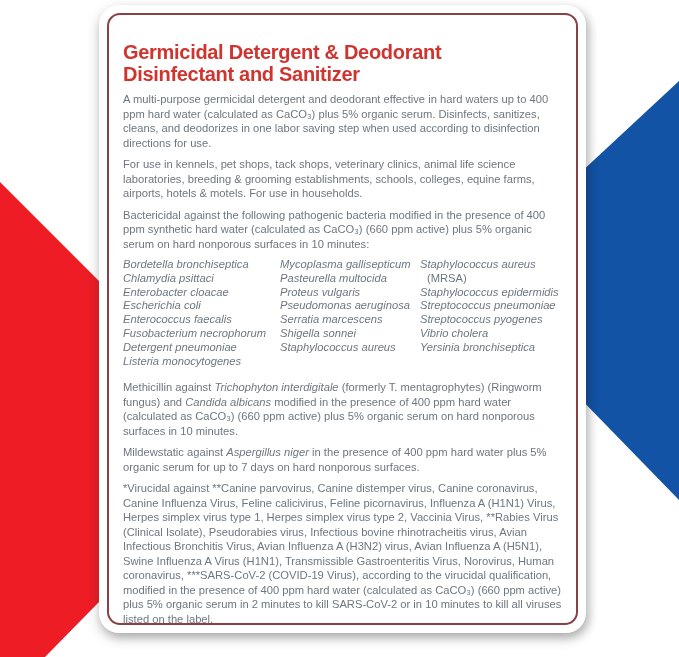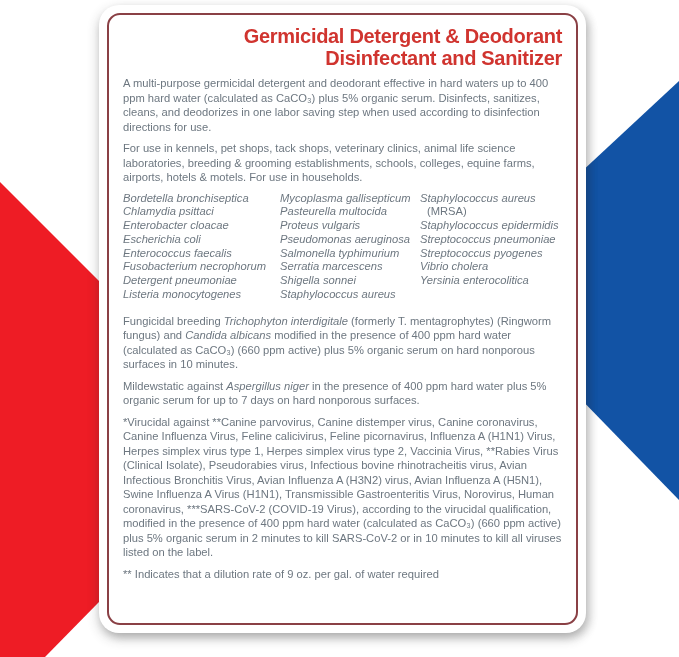--- a/index.html
+++ b/index.html
@@ -21,21 +21,21 @@
   .card{
     position:absolute;left:99px;top:5px;width:487px;height:628px;
     background:var(--card_bg);border-radius:20px;
     box-shadow:0 5px 12px rgba(50,50,50,.30), 4px 4px 9px rgba(0,0,0,.14);
   }
   .inner{
     position:absolute;inset:8px;border:2px solid var(--border_maroon);
     border-radius:13px;padding:2px 14px 0 14px;box-sizing:border-box;overflow:hidden;
   }
   .title{
-    margin:8px 0 7px 0;text-align:right;color:var(--title_red);
+    margin:24px 0 7px 0;text-align:left;color:var(--title_red);
     font-size:20px;line-height:22px;font-weight:bold;letter-spacing:-0.3px;
   }
   .title span{display:block;}
   p.body{
     margin:0 0 7px 0;color:var(--body_text);
     font-size:11.2px;line-height:14.5px;
   }
   .it{font-style:italic;}
   .cols{
     display:grid;grid-template-columns:157px 140px auto;
@@ -65,54 +65,54 @@
 
       <h1 class="title">
         <span>Germicidal Detergent &amp; Deodorant</span>
         <span>Disinfectant and Sanitizer</span>
       </h1>
 
       <p class="body"><span>A multi-purpose germicidal detergent and deodorant effective in hard waters up to 400 ppm hard water (calculated as CaCO₃) plus 5% organic serum. Disinfects, sanitizes, cleans, and deodorizes in one labor saving step when used according to disinfection directions for use.</span></p>
 
       <p class="body"><span>For use in kennels, pet shops, tack shops, veterinary clinics, animal life science laboratories, breeding &amp; grooming establishments, schools, colleges, equine farms, airports, hotels &amp; motels. For use in households.</span></p>
 
+      <p class="body"><span>Bactericidal against the following pathogenic bacteria modified in the presence of 400 ppm synthetic hard water (calculated as CaCO₃) (660 ppm active) plus 5% organic serum on hard nonporous surfaces in 10 minutes:</span></p>
 
       <div class="cols">
         <div>
             <div class="line"><span class="it">Bordetella bronchiseptica</span></div>
             <div class="line"><span class="it">Chlamydia psittaci</span></div>
             <div class="line"><span class="it">Enterobacter cloacae</span></div>
             <div class="line"><span class="it">Escherichia coli</span></div>
             <div class="line"><span class="it">Enterococcus faecalis</span></div>
             <div class="line"><span class="it">Fusobacterium necrophorum</span></div>
             <div class="line"><span class="it">Detergent pneumoniae</span></div>
             <div class="line"><span class="it">Listeria monocytogenes</span></div>
           </div>
         <div>
             <div class="line"><span class="it">Mycoplasma gallisepticum</span></div>
             <div class="line"><span class="it">Pasteurella multocida</span></div>
             <div class="line"><span class="it">Proteus vulgaris</span></div>
             <div class="line"><span class="it">Pseudomonas aeruginosa</span></div>
-            <div class="line"><span class="it">Salmonella typhimurium</span></div>
             <div class="line"><span class="it">Serratia marcescens</span></div>
             <div class="line"><span class="it">Shigella sonnei</span></div>
             <div class="line"><span class="it">Staphylococcus aureus</span></div>
           </div>
         <div>
             <div class="line"><span class="it">Staphylococcus aureus</span></div>
             <div class="line"><span class="ind">(MRSA)</span></div>
             <div class="line"><span class="it">Staphylococcus epidermidis</span></div>
             <div class="line"><span class="it">Streptococcus pneumoniae</span></div>
             <div class="line"><span class="it">Streptococcus pyogenes</span></div>
             <div class="line"><span class="it">Vibrio cholera</span></div>
-            <div class="line"><span class="it">Yersinia enterocolitica</span></div>
+            <div class="line"><span class="it">Yersinia bronchiseptica</span></div>
           </div>
       </div>
 
-      <p class="body"><span>Fungicidal breeding </span><span class="it">Trichophyton interdigitale</span><span> (formerly T. mentagrophytes) (Ringworm fungus) and </span><span class="it">Candida albicans</span><span> modified in the presence of 400 ppm hard water (calculated as CaCO₃) (660 ppm active) plus 5% organic serum on hard nonporous surfaces in 10 minutes.</span></p>
+      <p class="body"><span>Methicillin against </span><span class="it">Trichophyton interdigitale</span><span> (formerly T. mentagrophytes) (Ringworm fungus) and </span><span class="it">Candida albicans</span><span> modified in the presence of 400 ppm hard water (calculated as CaCO₃) (660 ppm active) plus 5% organic serum on hard nonporous surfaces in 10 minutes.</span></p>
 
       <p class="body"><span>Mildewstatic against </span><span class="it">Aspergillus niger</span><span> in the presence of 400 ppm hard water plus 5% organic serum for up to 7 days on hard nonporous surfaces.</span></p>
 
       <p class="body"><span>*Virucidal against **Canine parvovirus, Canine distemper virus, Canine coronavirus, Canine Influenza Virus, Feline calicivirus, Feline picornavirus, Influenza A (H1N1) Virus, Herpes simplex virus type 1, Herpes simplex virus type 2, Vaccinia Virus, **Rabies Virus (Clinical Isolate), Pseudorabies virus, Infectious bovine rhinotracheitis virus, Avian Infectious Bronchitis Virus, Avian Influenza A (H3N2) virus, Avian Influenza A (H5N1), Swine Influenza A Virus (H1N1), Transmissible Gastroenteritis Virus, Norovirus, Human coronavirus, ***SARS-CoV-2 (COVID-19 Virus), according to the virucidal qualification, modified in the presence of 400 ppm hard water (calculated as CaCO₃) (660 ppm active) plus 5% organic serum in 2 minutes to kill SARS-CoV-2 or in 10 minutes to kill all viruses listed on the label.</span></p>
 
       <p class="footnote fn-gap">** Indicates that a dilution rate of 9 oz. per gal. of water required</p>
 
     </div>
   </div>
 </div>

